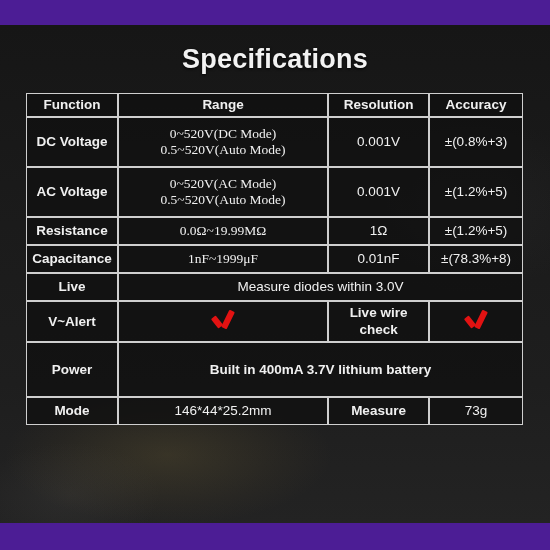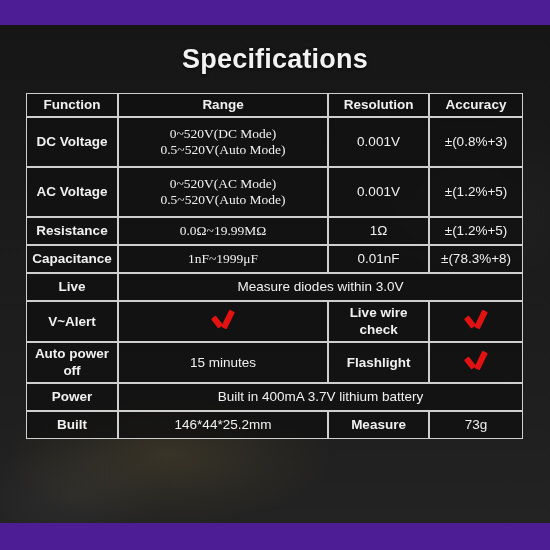--- a/index.html
+++ b/index.html
@@ -67,21 +67,21 @@
     padding: 3px 2px;
     background: rgba(16,16,16,0.80);
     line-height: 1.22;
     box-sizing: border-box;
   }
   .hdr     { font-weight: bold; font-size: 14.5px; }
   .fn      { font-weight: bold; font-size: 13px; }
   .rng     { font-size: 13.5px; font-family: Liberation Serif, serif; }
   .tall    { height: 50px; border-radius: 12px; }
   .mid     { height: 28px; }
-  .warm    { background: rgba(40,34,16,0.55); }
+  .warm    { background: rgba(40,34,16,0.55); font-weight: bold; }
 
   .check {
     display: inline-block;
     width: 26px;
     height: 17px;
     position: relative;
   }
   .check::before,
   .check::after {
     content: "";
@@ -174,36 +174,28 @@
         <td class="fn">V~Alert</td>
         <td colspan="2">
           <span class="check"></span>
         </td>
         <td class="fn">Live wire check</td>
         <td>
           <span class="check"></span>
         </td>
       </tr>
 
-      <tr class="mid">
-        <td class="fn">Auto power off</td>
-        <td colspan="2">15 minutes</td>
-        <td class="fn">Flashlight</td>
-        <td>
-          <span class="check"></span>
-        </td>
-      </tr>
-
-      <tr style="height:28px">
+
+      <tr style="height:55px">
         <td class="fn">Power</td>
         <td class="warm" colspan="4">Built in 400mA 3.7V lithium battery</td>
       </tr>
 
       <tr class="mid">
-        <td class="fn">Built</td>
+        <td class="fn">Mode</td>
         <td colspan="2">146*44*25.2mm</td>
         <td class="fn">Measure</td>
         <td>73g</td>
       </tr>
 
     </tbody>
   </table>
 
 </div>
 

